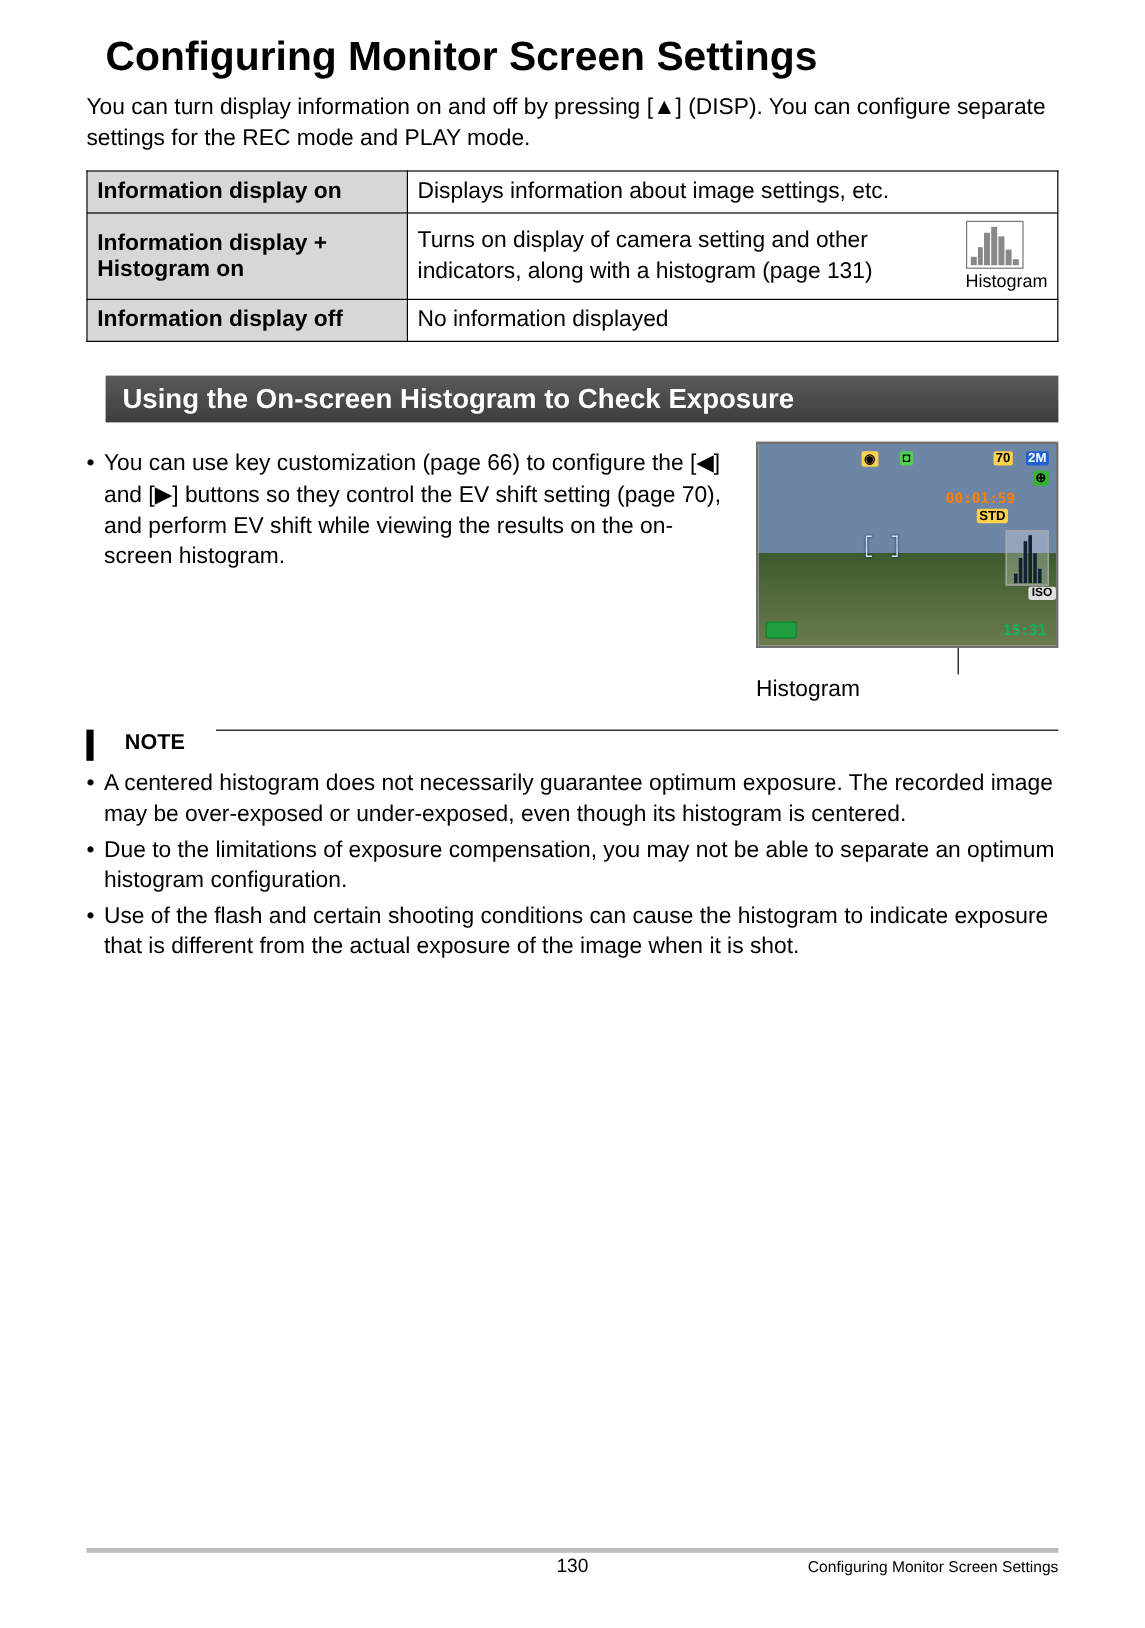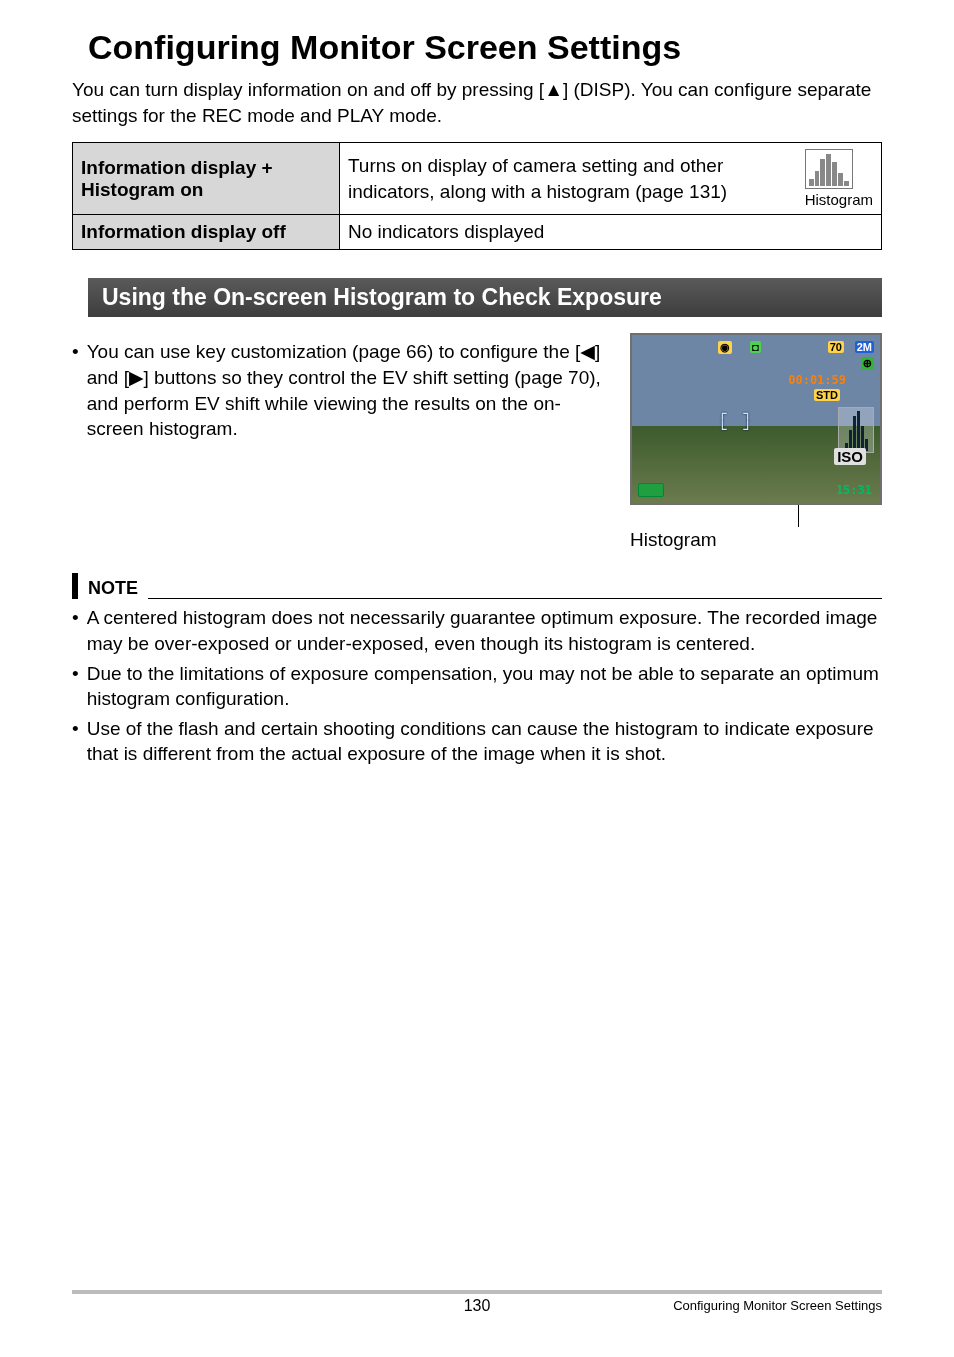--- a/index.html
+++ b/index.html
@@ -73,35 +73,35 @@
     overflow:hidden;
   }
   .ss-icon { position:absolute; font-size:11px; color:#000; background:#ffd24a; border-radius:2px; padding:0 2px; font-weight:bold;}
   .ss-cam { top:6px; left:86px; }
   .ss-m   { top:6px; left:118px; background:#50d050; }
   .ss-70  { top:6px; right:36px; background:#ffd24a; }
   .ss-2m  { top:6px; right:6px; background:#1f5fd7; color:#fff; }
   .ss-plus{ top:22px; right:6px; background:#33b533; }
   .ss-time{ top:38px; right:32px; color:#ff7f00; background:transparent; font-family:monospace; font-size:12px; font-weight:bold; }
   .ss-std { top:54px; right:40px; background:#ffd24a; }
-  .ss-iso { bottom:38px; right:14px; background:#e0e0e0; color:#000; font-size:15px; padding:0 3px; }
+  .ss-iso { bottom:38px; right:0; background:#e0e0e0; color:#000; font-size:10px; padding:0 3px; }
   .ss-clock{ bottom:6px; right:6px; background:transparent; color:#0b6; font-family:monospace; font-size:12px; font-weight:bold; }
   .ss-batt{ bottom:6px; left:6px; background:#1f9f3f; color:#1f9f3f; width:26px; height:14px; border:1px solid #083; }
   .ss-brackets { position:absolute; top:70px; left:86px; color:#cfe6ff; font-size:14px; font-family:monospace; white-space:pre; text-shadow:0 0 2px #003; }
   .ss-hist {
     position:absolute; right:6px; top:72px; width:36px; height:46px;
     border:1px solid #aaa; background:rgba(255,255,255,.25);
     display:flex; align-items:flex-end; justify-content:center; gap:1px; padding:1px;
   }
   .ss-hist span{display:inline-block;width:3px;background:#123;}
   .pointer-line {
     width:1px; height:22px; background:#000; margin-left:168px;
   }
   .pointer-cap { font-size:19px; margin-top:2px; }
-  .note-head { display:flex; align-items:flex-end; gap:10px; margin-bottom:6px; }
+  .note-head { display:flex; align-items:flex-start; gap:26px; margin-bottom:6px; }
   .note-vbar { width:6px; height:26px; background:#000; }
   .note-label { font-weight:bold; font-size:18px; }
   .note-hr { flex:1; height:1px; background:#000; }
   ul.notes { list-style:none; font-size:19px; line-height:1.35; }
   ul.notes > li { display:flex; gap:8px; margin-bottom:4px; }
   ul.notes > li > .mark { flex:0 0 auto; }
   .footer {
     position:absolute; bottom:44px; left:72px; right:72px;
     border-top: 4px solid #bcbcbc;
     padding-top:4px;
@@ -114,20 +114,24 @@
 <body>
 
 <h1 class="title">Configuring Monitor Screen Settings</h1>
 
 <p class="intro">
   <span>You can turn display information on and off by pressing [</span><span class="glyph">▲</span><span>] (DISP). You can configure separate settings for the REC mode and PLAY mode.</span>
 </p>
 
 <table class="info">
   <tbody>
+      <tr>
+    <th>Information display on</th>
+    <td>Displays information about image settings, etc.</td>
+  </tr>
   <tr>
     <th>Information display + Histogram on</th>
     <td>
       <div class="histocell">
         <div class="txt">Turns on display of camera setting and other indicators, along with a histogram (page 131)</div>
         <div class="thumb-wrap">
           <div class="thumb">
             <span style="height:20%"></span>
                 <span style="height:45%"></span>
                 <span style="height:80%"></span>
@@ -136,21 +140,21 @@
                 <span style="height:40%"></span>
                 <span style="height:15%"></span>
           </div>
           <div class="thumb-label">Histogram</div>
         </div>
       </div>
     </td>
   </tr>
   <tr>
     <th>Information display off</th>
-    <td>No indicators displayed</td>
+    <td>No information displayed</td>
   </tr>
 </tbody>
   </table>
 
 <div class="section-bar">Using the On-screen Histogram to Check Exposure</div>
 
 <div class="twocol">
   <div class="left">
     <div class="bullet-row">
       <div class="mark">•</div>

